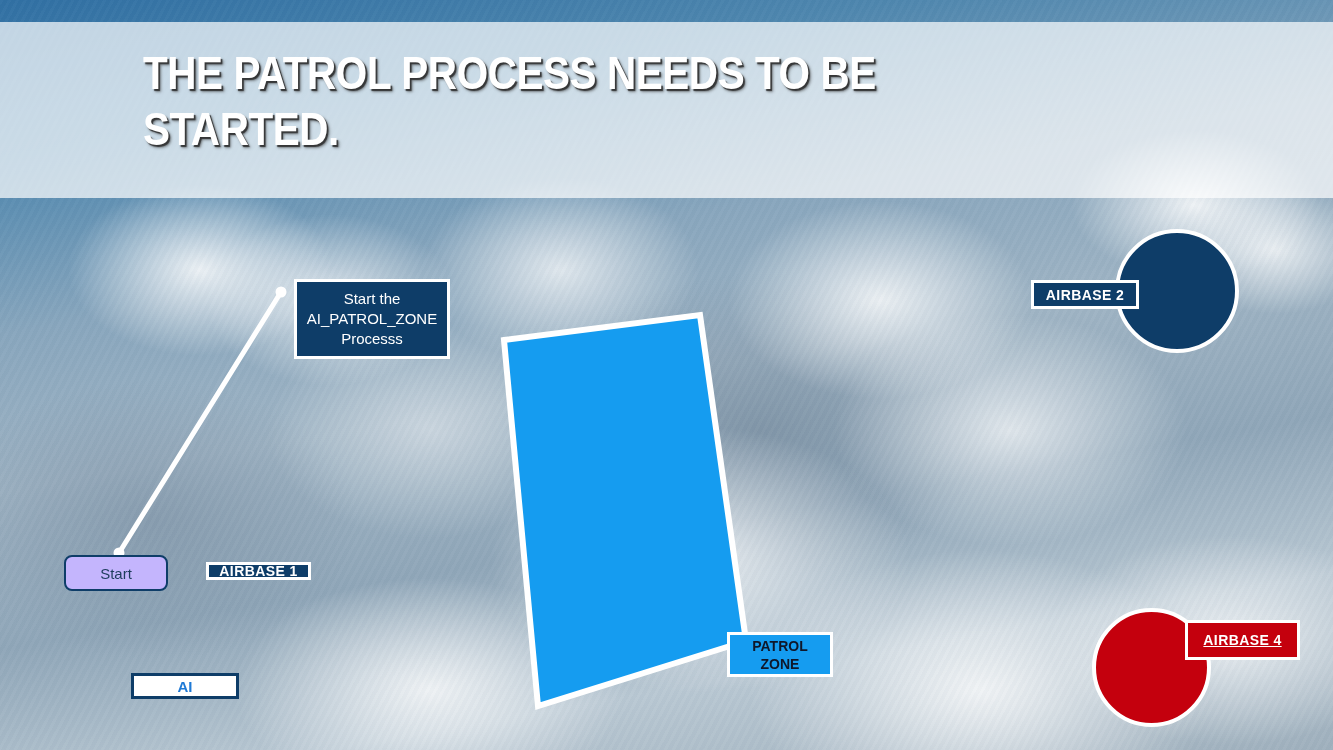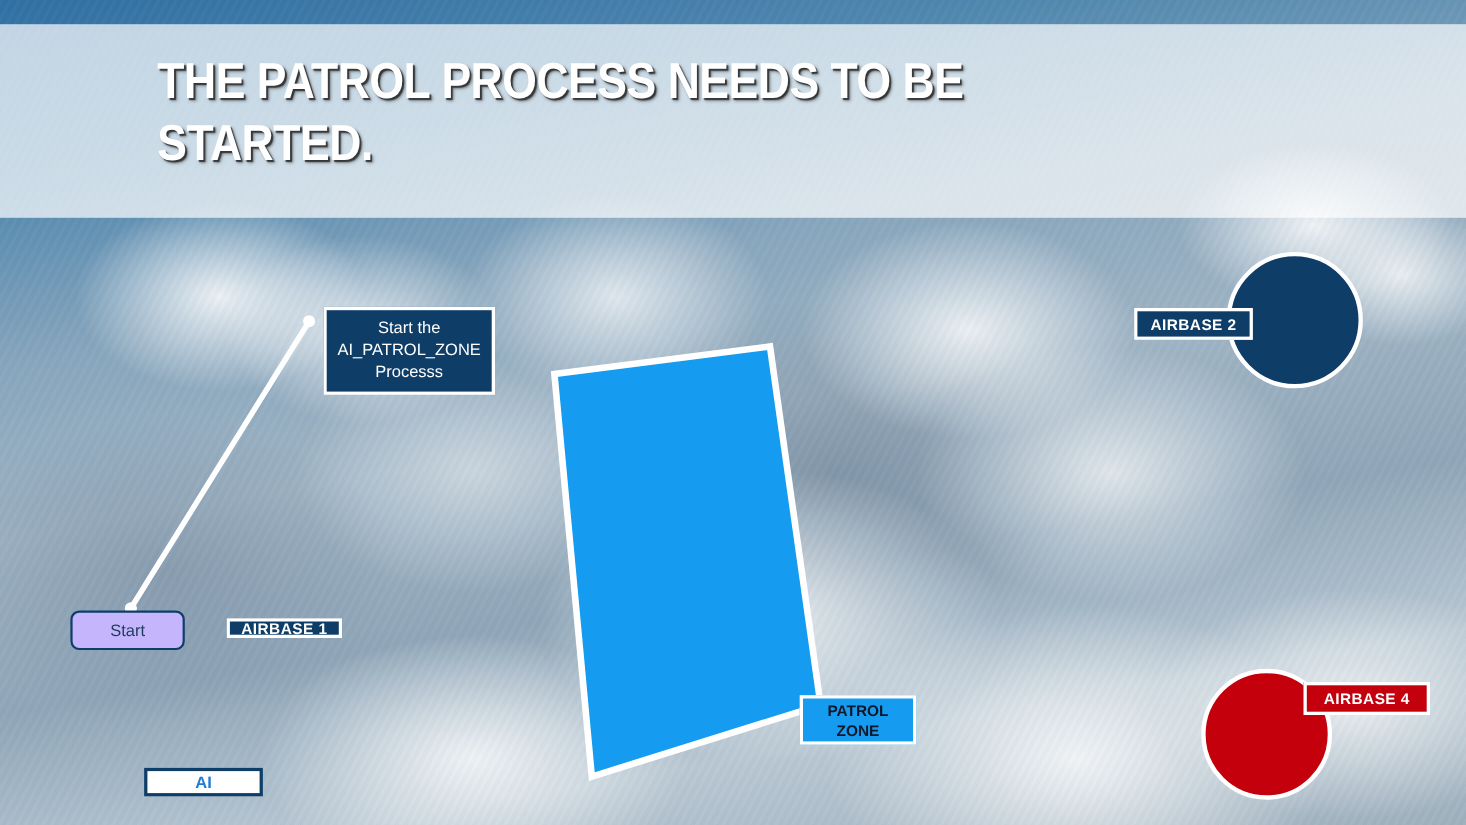--- a/index.html
+++ b/index.html
@@ -64,25 +64,25 @@
     font-size:15px;line-height:20px;white-space:pre-line;font-weight:normal;}
 
   #start-button{position:absolute;left:64px;top:555px;width:104px;height:36px;
     background:#c4b5fd;border:2px solid #0e3d68;border-radius:8px;
     display:flex;align-items:center;justify-content:center;
     font-size:15px;color:#1d3c5c;box-sizing:border-box;}
 
   #airbase1-label{left:206px;top:562px;width:105px;height:18px;
     font-size:14px;font-weight:bold;letter-spacing:.4px;}
   #ai-label{left:131px;top:673px;width:108px;height:26px;
-    font-size:15px;font-weight:bold;margin-top:25px;}
+    font-size:15px;font-weight:bold;}
   #airbase2-label{left:1031px;top:280px;width:108px;height:29px;
     font-size:14px;font-weight:bold;letter-spacing:.4px;}
-  #airbase4-label{left:1185px;top:620px;width:115px;height:30px;
-    font-size:14px;font-weight:bold;letter-spacing:.4px;}
+  #airbase4-label{left:1185px;top:620px;width:115px;height:40px;
+    font-size:14px;font-weight:bold;letter-spacing:.4px;text-decoration:underline;}
   #patrol-zone-label{left:727px;top:632px;width:106px;height:45px;
     font-size:14px;line-height:18px;font-weight:bold;white-space:pre-line;}
 
   
   .node-circle{position:absolute;border-radius:50%;box-sizing:border-box;}
   #airbase1-node{left:126px;top:584px;width:118px;height:96px;
     background:#0e3d68;border:3px solid #ffffff;border-radius:50%;
     display:flex;align-items:center;justify-content:center;overflow:hidden;}
   #jet-badge{width:62px;height:62px;border-radius:50%;background:#ffffff;
     display:flex;align-items:center;justify-content:center;}

